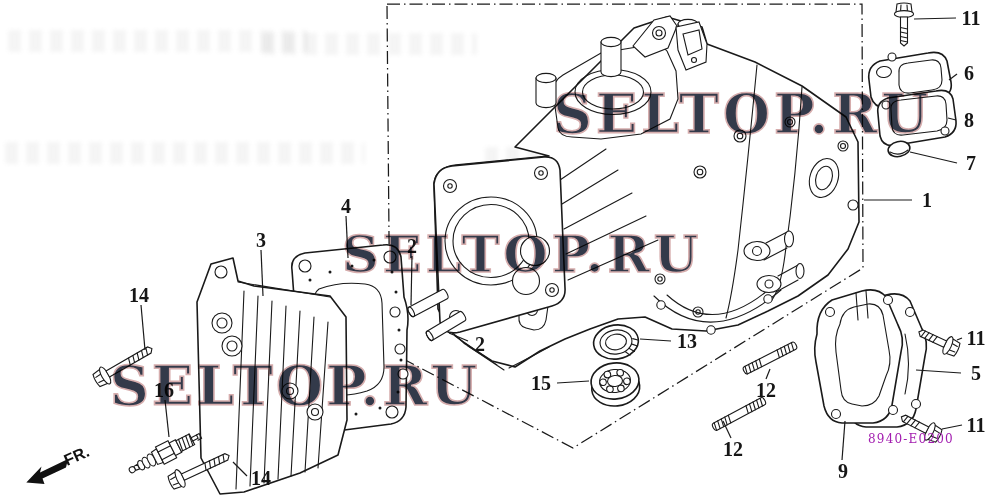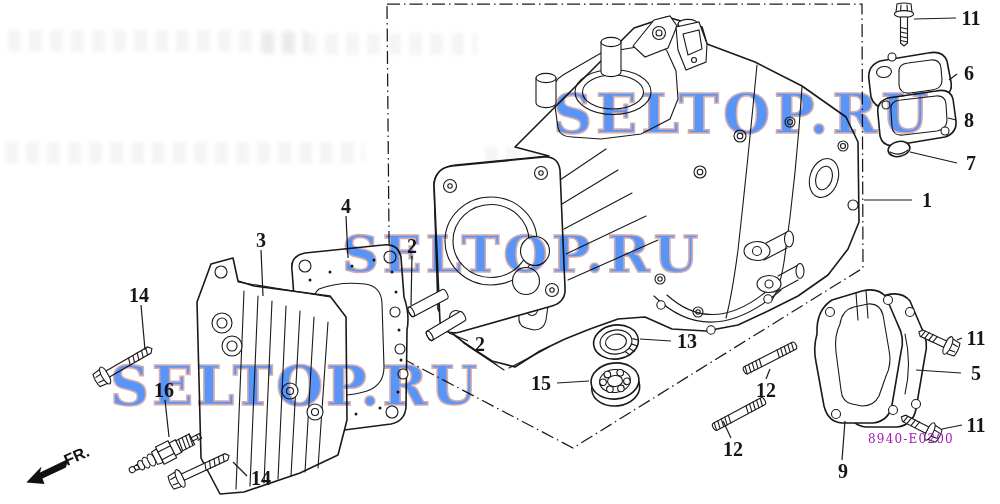--- a/index.html
+++ b/index.html
@@ -2,21 +2,21 @@
 <html><head>
 <meta charset="utf-8">
 <style>
   html,body{margin:0;padding:0;background:#888;}
   .stage{position:relative;width:1000px;height:504px;background:#ffffff;overflow:hidden;
          font-family:"Liberation Sans",sans-serif;}
   .ghost{position:absolute;height:22px;border-radius:3px;
          background:repeating-linear-gradient(90deg,rgba(110,110,110,.5) 0 13px,transparent 13px 21px);
          filter:blur(2px);opacity:.14;}
   .watermark{position:absolute;font-family:"DejaVu Serif",serif;font-weight:700;white-space:nowrap;
-         color:#3b82f6;-webkit-text-stroke:1.6px #cf9f9f;mix-blend-mode:multiply;opacity:.85;
+         color:#0f172a;-webkit-text-stroke:1.6px #cf9f9f;mix-blend-mode:multiply;opacity:.85;
          letter-spacing:4px;pointer-events:none;}
   .partcode{position:absolute;left:868px;top:432px;font-family:"DejaVu Serif",serif;
          font-size:12px;letter-spacing:1.2px;color:#a21caf;}
   svg{position:absolute;left:0;top:0;}
   .of{stroke:#1a1a1a;stroke-width:1.6;fill:#fff;stroke-linejoin:round}
   .d{stroke:#1a1a1a;stroke-width:1.1;fill:none;stroke-linecap:round}
   .df{stroke:#1a1a1a;stroke-width:1.1;fill:#fff}
   .dot{fill:#1a1a1a;stroke:none}
   .leader{stroke:#1a1a1a;stroke-width:1.2}
   .callout{font-family:"Liberation Serif","DejaVu Serif",serif;font-weight:600;font-size:20px;

